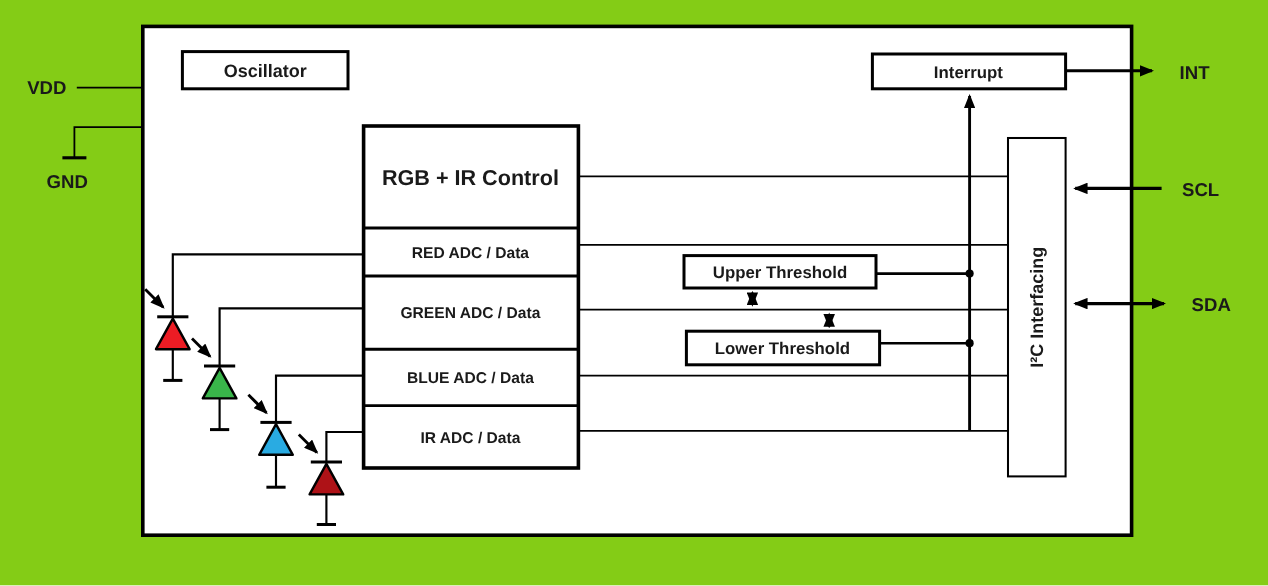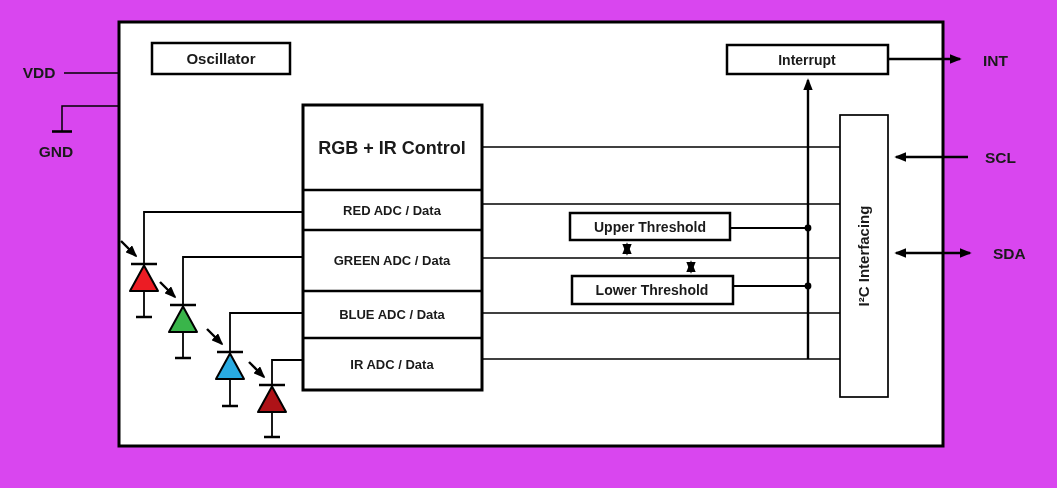--- a/index.html
+++ b/index.html
@@ -1,16 +1,16 @@
 <!DOCTYPE html>
 <html><head>
 <meta charset="utf-8">
 <style>
   html,body{margin:0;padding:0;background:#ffffff;}
-  .stage{position:relative;width:1057px;height:488px;background:#d946ef;overflow:hidden;
+  .stage{position:relative;width:1057px;height:488px;background:#84cc16;overflow:hidden;
          font-family:"Liberation Sans", sans-serif;}
   svg{display:block;}
   .box{fill:#ffffff;stroke:#000000;}
   .wire{fill:none;stroke:#000000;}
   .lbl{font-family:"Liberation Sans", sans-serif;font-weight:bold;fill:#1a1a1a;}
 </style>
 </head>
 <body>
 
 <div class="stage">

